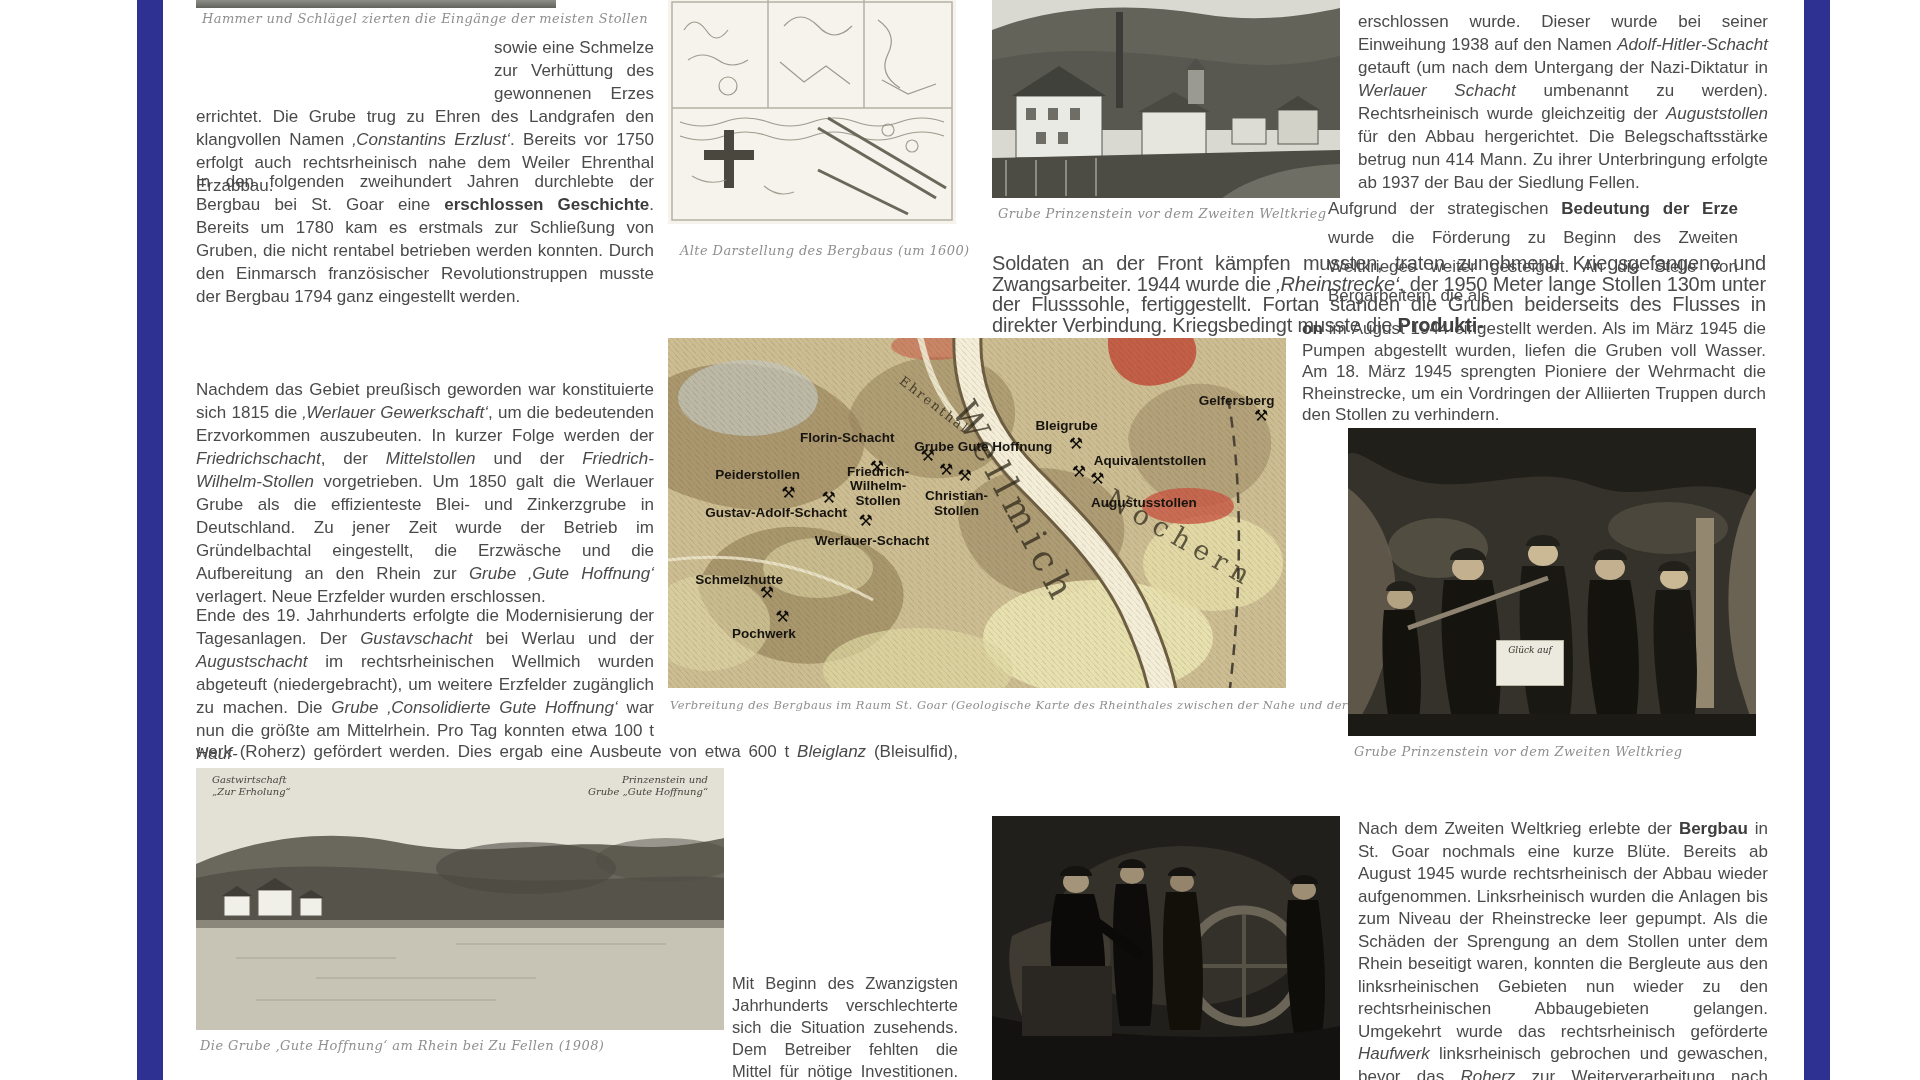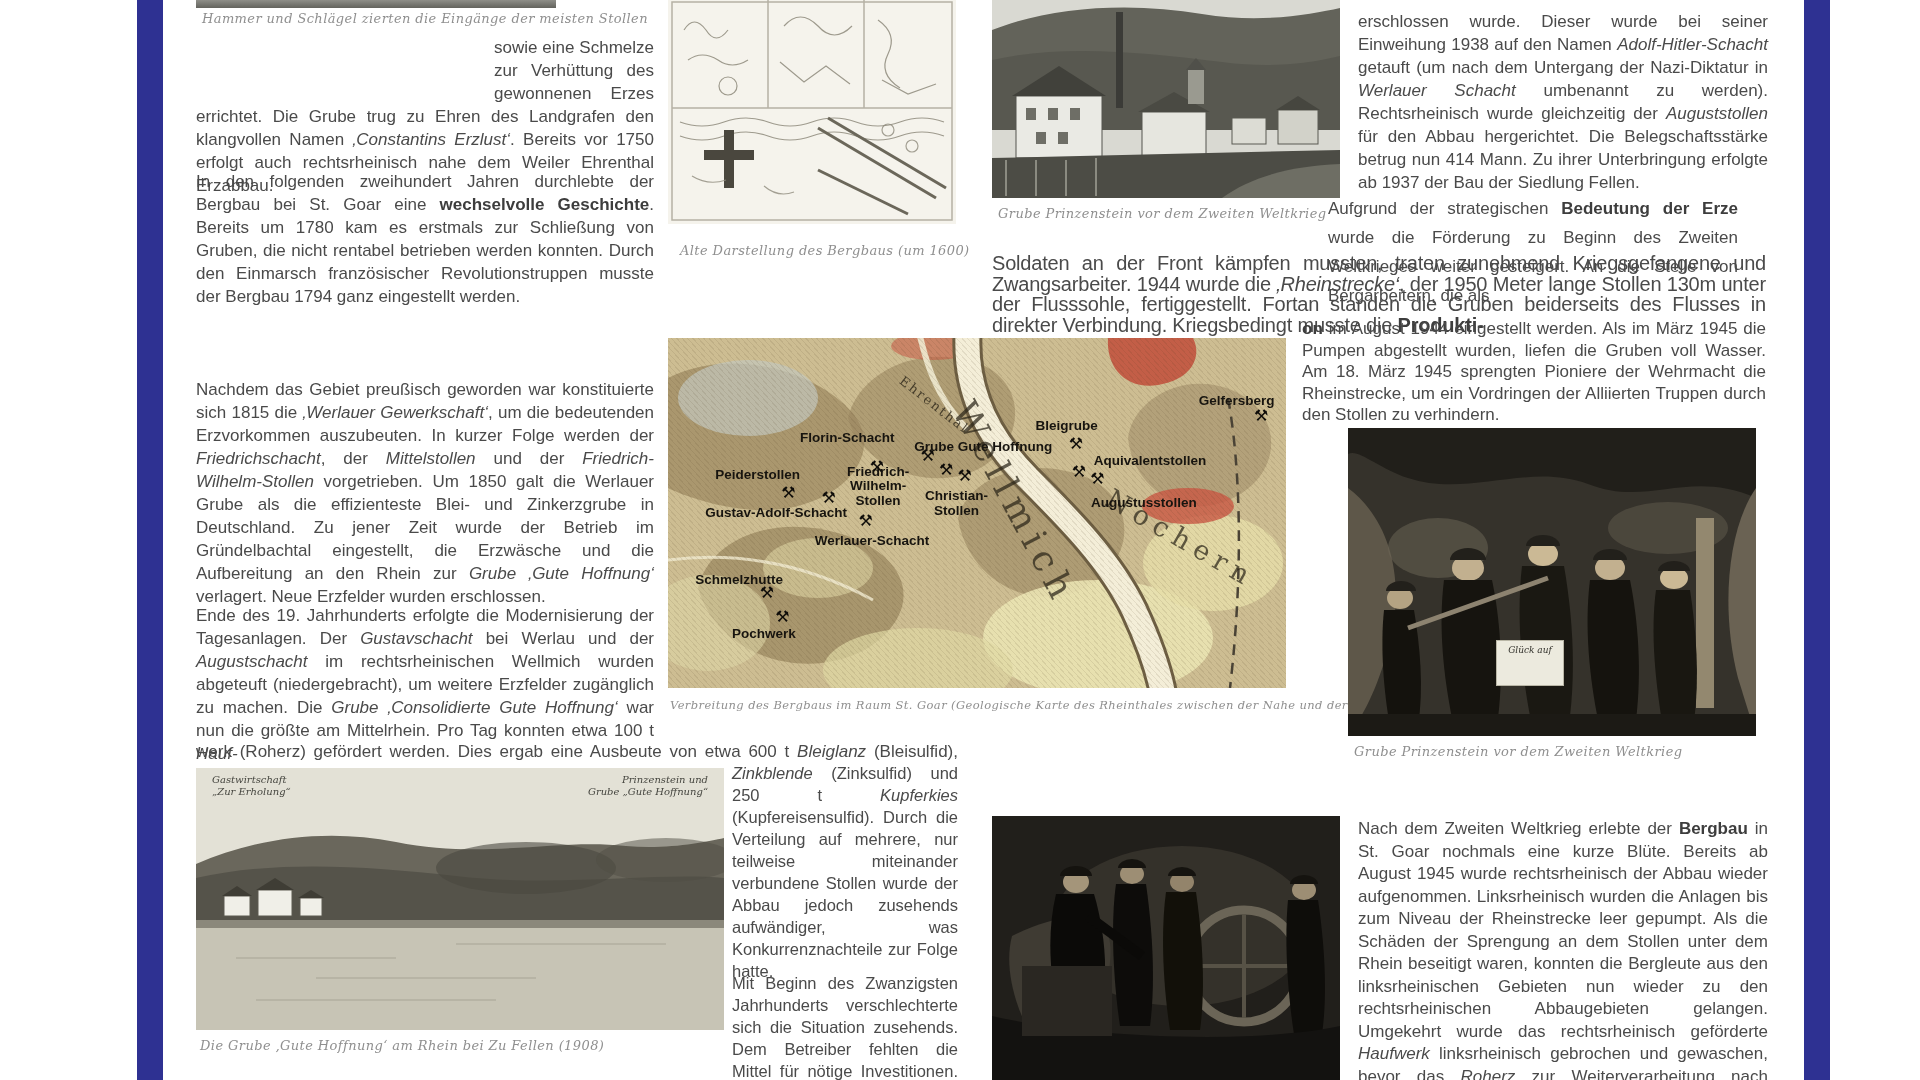--- a/index.html
+++ b/index.html
@@ -44,21 +44,21 @@
   <div class="bar" style="left:105px"></div>
   <div class="bar" style="left:1772px"></div>
 
   <div class="photo-strip"></div>
   <div class="hand" style="left:170px;top:11px">Hammer und Schlägel zierten die Eingänge der meisten Stollen</div>
 
   <div class="para" style="left:164px;top:36px;width:458px">
     <span class="float-spacer"></span><span>sowie eine Schmelze zur Verhüttung des gewonnenen Erzes errichtet. Die Grube trug zu Ehren des Landgrafen den klangvollen Namen <i>‚Constantins Erzlust‘</i>. Bereits vor 1750 erfolgt auch rechtsrheinisch nahe dem Weiler Ehrenthal Erzabbau.</span>
   </div>
 
-  <div class="para" style="left:164px;top:170px;width:458px">In den folgenden zweihundert Jahren durchlebte der Bergbau bei St. Goar eine <b>wechselvolle Geschichte</b>. Bereits um 1780 kam es erstmals zur Schließung von Gruben, die nicht rentabel betrieben werden konnten. Durch den Einmarsch französischer Revolutionstruppen musste der Bergbau 1794 ganz eingestellt werden.</div>
+  <div class="para" style="left:164px;top:170px;width:458px">In den folgenden zweihundert Jahren durchlebte der Bergbau bei St. Goar eine <b>erschlossen Geschichte</b>. Bereits um 1780 kam es erstmals zur Schließung von Gruben, die nicht rentabel betrieben werden konnten. Durch den Einmarsch französischer Revolutionstruppen musste der Bergbau 1794 ganz eingestellt werden.</div>
 
 
   <div class="para" style="left:164px;top:378px;width:458px">Nachdem das Gebiet preußisch geworden war konstituierte sich 1815 die <i>‚Werlauer Gewerkschaft‘</i>, um die bedeutenden Erzvorkommen auszubeuten. In kurzer Folge werden der <i>Friedrichschacht</i>, der <i>Mittelstollen</i> und der <i>Friedrich-Wilhelm-Stollen</i> vorgetrieben. Um 1850 galt die Werlauer Grube als die effizienteste Blei- und Zinkerzgrube in Deutschland. Zu jener Zeit wurde der Betrieb im Gründelbachtal eingestellt, die Erzwäsche und die Aufbereitung an den Rhein zur <i>Grube ‚Gute Hoffnung‘</i> verlagert. Neue Erzfelder wurden erschlossen.</div>
 
   <div class="para" style="left:164px;top:604px;width:458px">Ende des 19. Jahrhunderts erfolgte die Modernisierung der Tagesanlagen. Der <i>Gustavschacht</i> bei Werlau und der <i>Augustschacht</i> im rechtsrheinischen Wellmich wurden abgeteuft (niedergebracht), um weitere Erzfelder zugänglich zu machen. Die <i>Grube ‚Consolidierte Gute Hoffnung‘</i> war nun die größte am Mittelrhein. Pro Tag konnten etwa 100 t <i>Hauf-</i></div>
 
   <div class="para" style="left:164px;top:740px;width:762px">werk (Roherz) gefördert werden. Dies ergab eine Ausbeute von etwa 600 t <i>Bleiglanz</i> (Bleisulfid), 1000 t</div>
 
   <div class="photo" style="left:164px;top:768px;width:528px;height:262px">
     <svg width="528" height="262" viewBox="0 0 528 262" preserveAspectRatio="none">
@@ -155,21 +155,20 @@
       <path d="M300,-10 C295,50 320,100 360,140 C400,180 442,222 466,272 C480,302 490,330 495,355" fill="none" stroke="#6e5f43" stroke-width="30"></path>
       <path d="M300,-10 C295,50 320,100 360,140 C400,180 442,222 466,272 C480,302 490,330 495,355" fill="none" stroke="#f4eed8" stroke-width="24"></path>
       <path d="M560,60 C572,125 576,230 562,350" fill="none" stroke="#4a4336" stroke-width="2.5" stroke-dasharray="11 8"></path>
     </svg>
   <div class="map-label" style="left: 29%; top: 28.5%; transform: translate(-50%, -50%);">Florin-Schacht</div><div class="map-label" style="left: 51%; top: 31%; transform: translate(-50%, -50%);">Grube Gute Hoffnung</div><div class="map-label" style="left: 64.5%; top: 25%; transform: translate(-50%, -50%);">Bleigrube</div><div class="map-label" style="left: 92%; top: 18%; transform: translate(-50%, -50%);">Gelfersberg</div><div class="map-label" style="left: 14.5%; top: 39%; transform: translate(-50%, -50%);">Peiderstollen</div><div class="map-label" style="left: 34%; top: 42.5%; transform: translate(-50%, -50%);">Friedrich-
 Wilhelm-
 Stollen</div><div class="map-label" style="left: 46.7%; top: 47.5%; transform: translate(-50%, -50%);">Christian-
 Stollen</div><div class="map-label" style="left: 17.5%; top: 50%; transform: translate(-50%, -50%);">Gustav-Adolf-Schacht</div><div class="map-label" style="left: 33%; top: 58%; transform: translate(-50%, -50%);">Werlauer-Schacht</div><div class="map-label" style="left: 78%; top: 35%; transform: translate(-50%, -50%);">Aquivalentstollen</div><div class="map-label" style="left: 77%; top: 47%; transform: translate(-50%, -50%);">Augustusstollen</div><div class="map-label" style="left: 11.5%; top: 69%; transform: translate(-50%, -50%);">Schmelzhutte</div><div class="map-label" style="left: 15.5%; top: 84.5%; transform: translate(-50%, -50%);">Pochwerk</div><div class="map-label river" style="left: 56%; top: 47%; font-size: 36px; transform: translate(-50%, -50%) rotate(62deg);">Wellmich</div><div class="map-label river" style="left: 83%; top: 57%; font-size: 27px; transform: translate(-50%, -50%) rotate(30deg);">Nochern</div><div class="map-label stream" style="left: 43%; top: 19%; font-size: 13px; transform: translate(-50%, -50%) rotate(38deg);">Ehrenthal</div><span class="map-symbol" style="left: 33.8%; top: 36.6%;">⚒</span><span class="map-symbol" style="left: 42%; top: 33.5%;">⚒</span><span class="map-symbol" style="left: 45%; top: 37.5%;">⚒</span><span class="map-symbol" style="left: 48%; top: 39%;">⚒</span><span class="map-symbol" style="left: 19.5%; top: 44%;">⚒</span><span class="map-symbol" style="left: 26%; top: 45.5%;">⚒</span><span class="map-symbol" style="left: 32%; top: 52%;">⚒</span><span class="map-symbol" style="left: 16%; top: 72.5%;">⚒</span><span class="map-symbol" style="left: 18.5%; top: 79.5%;">⚒</span><span class="map-symbol" style="left: 66%; top: 30%;">⚒</span><span class="map-symbol" style="left: 66.5%; top: 38%;">⚒</span><span class="map-symbol" style="left: 69.5%; top: 40%;">⚒</span><span class="map-symbol" style="left: 96%; top: 22%;">⚒</span></div>
   <div class="hand" style="left:638px;top:698px;font-size:11.5px">Verbreitung des Bergbaus im Raum St. Goar (Geologische Karte des Rheinthales zwischen der Nahe und der Lahn, 1892, Ausschnitt)</div>
 
-  <div class="para sm" style="left:700px;top:762px;width:226px"><i>Zinkblende</i> (Zinksulfid) und 250 t <i>Kupferkies</i> (Kupfereisensulfid). Durch die Verteilung auf mehrere, nur teilweise miteinander verbundene Stollen wurde der Abbau jedoch zusehends aufwändiger, was Konkurrenznachteile zur Folge hatte.</div>
   <div class="para sm" style="left:700px;top:972px;width:226px">Mit Beginn des Zwanzigsten Jahrhunderts verschlechterte sich die Situation zusehends. Dem Betreiber fehlten die Mittel für nötige Investitionen. 1907 übernahm die ebenfalls in wirtschaftlichen Schwierigkeiten</div>
 
   <div class="photo" style="left:960px;top:0;width:348px;height:198px">
     <svg width="348" height="198" viewBox="0 0 348 198" preserveAspectRatio="none">
       <rect width="348" height="198" fill="#d9d9d2"></rect>
       <path d="M0,30 C60,6 140,2 210,14 C270,24 320,14 348,8 L348,120 L0,120 Z" fill="#63635a"></path>
       <path d="M0,60 C70,44 150,52 230,62 C290,70 330,60 348,56 L348,130 L0,130 Z" fill="#585850"></path>
       <rect x="124" y="12" width="7" height="96" fill="#3b3b37"></rect>
       <g fill="#ececе6"></g>
       <rect x="24" y="96" width="86" height="62" fill="#eaeae4" stroke="#55554e"></rect>

